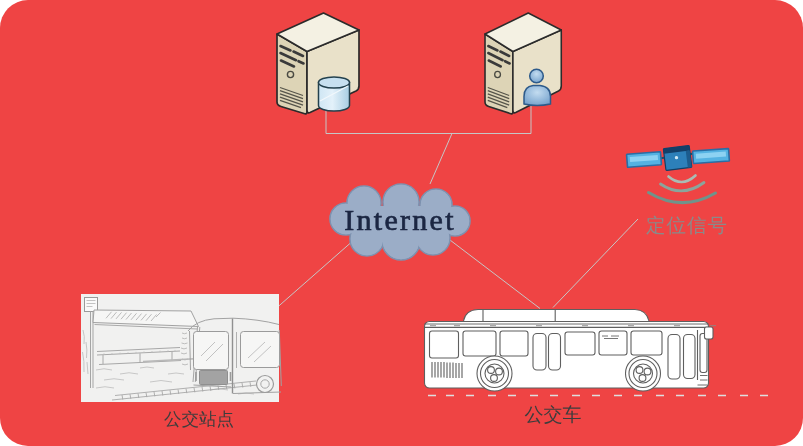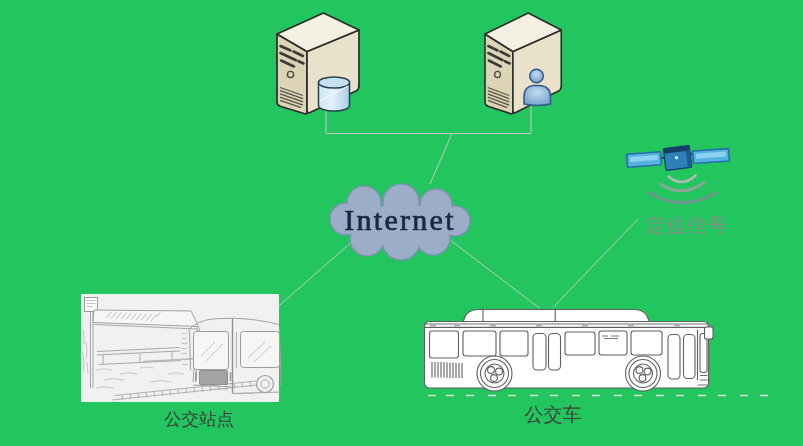--- a/index.html
+++ b/index.html
@@ -1,17 +1,17 @@
 <!DOCTYPE html>
 <html><head>
 <meta charset="utf-8">
 <style>
   html,body{margin:0;padding:0;background:#ffffff;}
-  #stage{position:relative;width:803px;height:446px;background:#22c55e;overflow:hidden;
-         font-family:"Liberation Sans", sans-serif;}
+  #stage{position:relative;width:803px;height:446px;background:#ef4444;overflow:hidden;
+         font-family:"Liberation Sans", sans-serif;border-radius:28px;}
   svg{position:absolute;top:0;left:0;}
 </style>
 </head>
 <body>
 <div id="stage">
 <svg width="803" height="446" viewBox="0 0 803 446">
 
   <g stroke="#c6c6c6" stroke-width="1" fill="none">
     <path d="M 326 104 V 133.5"></path>
     <path d="M 326 133.5 H 531"></path>

